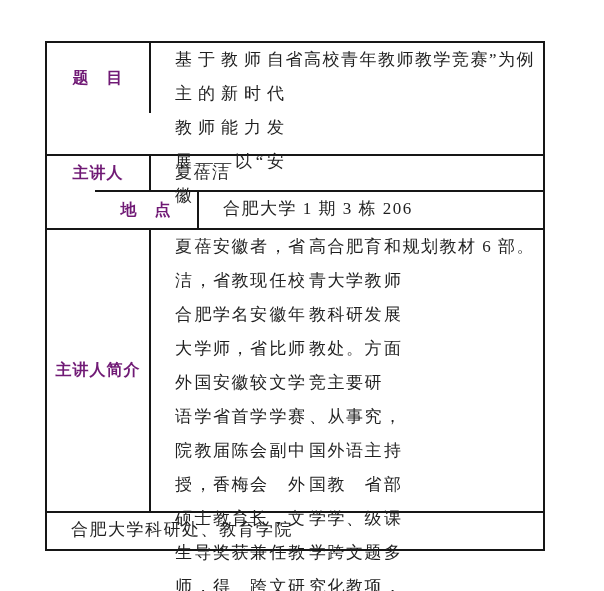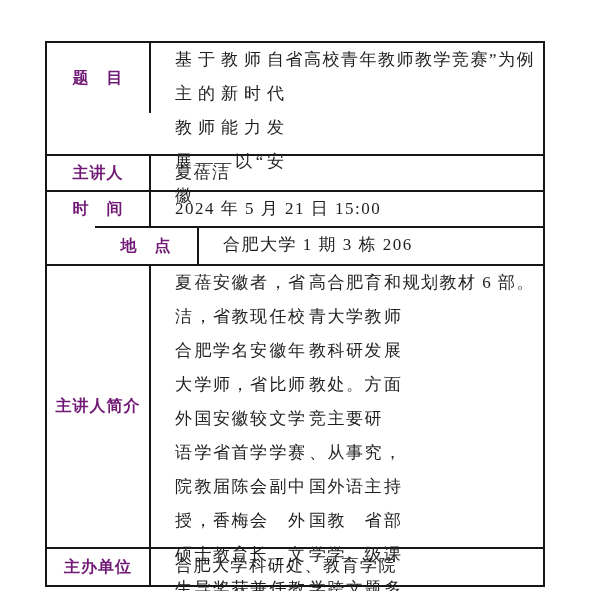--- a/index.html
+++ b/index.html
@@ -86,26 +86,20 @@
       </div>
     </div>
 
     <div class="row r2">
       <div class="lab">主讲人</div>
       <div class="con">
         <div class="ln">夏蓓洁</div>
       </div>
     </div>
 
-    <div class="row r3">
-      <div class="lab">时　间</div>
-      <div class="con">
-        <div class="ln">2024 年 5 月 21 日 15:00</div>
-      </div>
-    </div>
 
     <div class="row r4">
       <div class="lab">地　点</div>
       <div class="con">
         <div class="ln">合肥大学 1 期 3 栋 206</div>
       </div>
     </div>
 
     <div class="row r5">
       <div class="lab">主讲人简介</div>
@@ -114,20 +108,19 @@
         <div class="ln fill">安徽省教学名师，安徽省首届陈香梅教育奖获得</div>
         <div class="ln fill">者，现任安徽省比较文学学会副会长，兼任跨文化</div>
         <div class="ln fill">省高校青年教师教学竞赛、中国外国文学教学研究会</div>
         <div class="ln fill">合肥大学科研处。主要从事外语教学、跨文化教</div>
         <div class="ln fill">育和教师发展方面研究，主持省部级课题多项，发</div>
         <div class="ln">规划教材 6 部。</div>
       </div>
     </div>
 
     <div class="row r6">
-      <div class="lab">主办单位</div>
       <div class="con">
         <div class="ln">合肥大学科研处、教育学院</div>
       </div>
     </div>
 
   </div>
 </div>
 
 </body></html>

